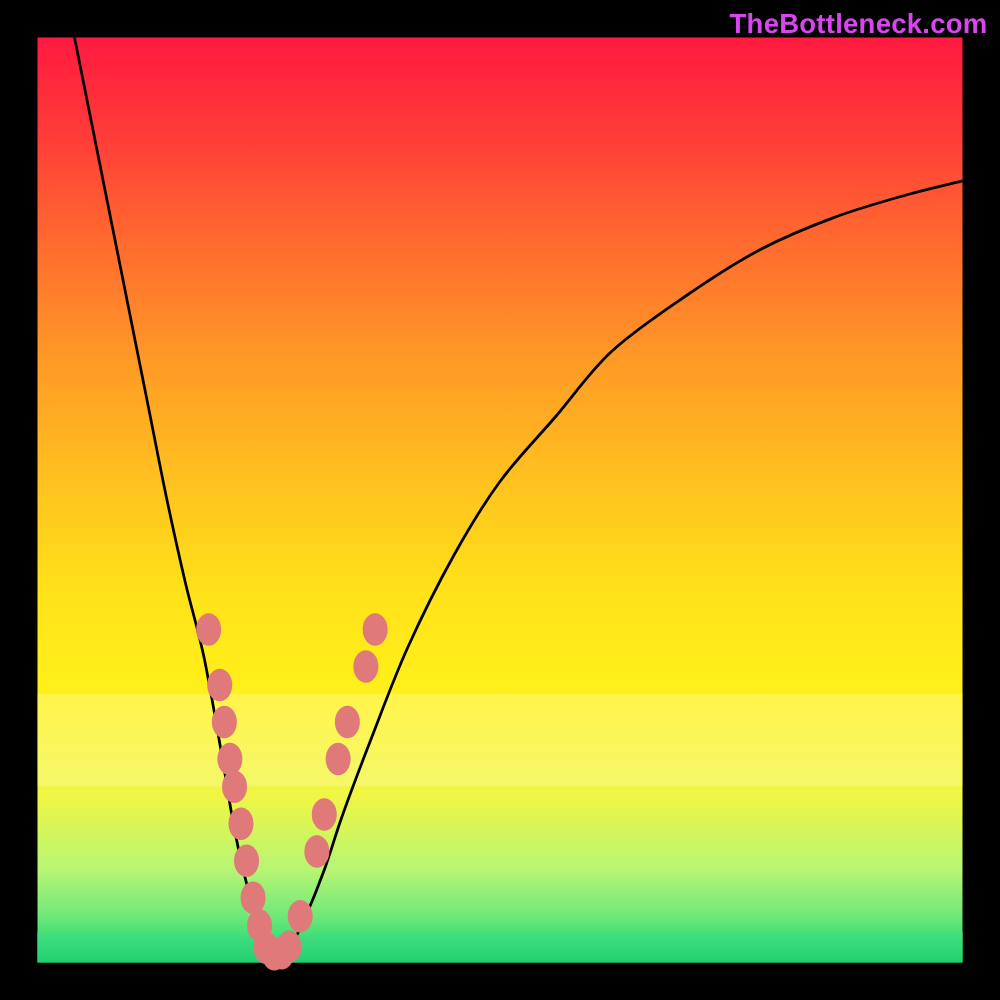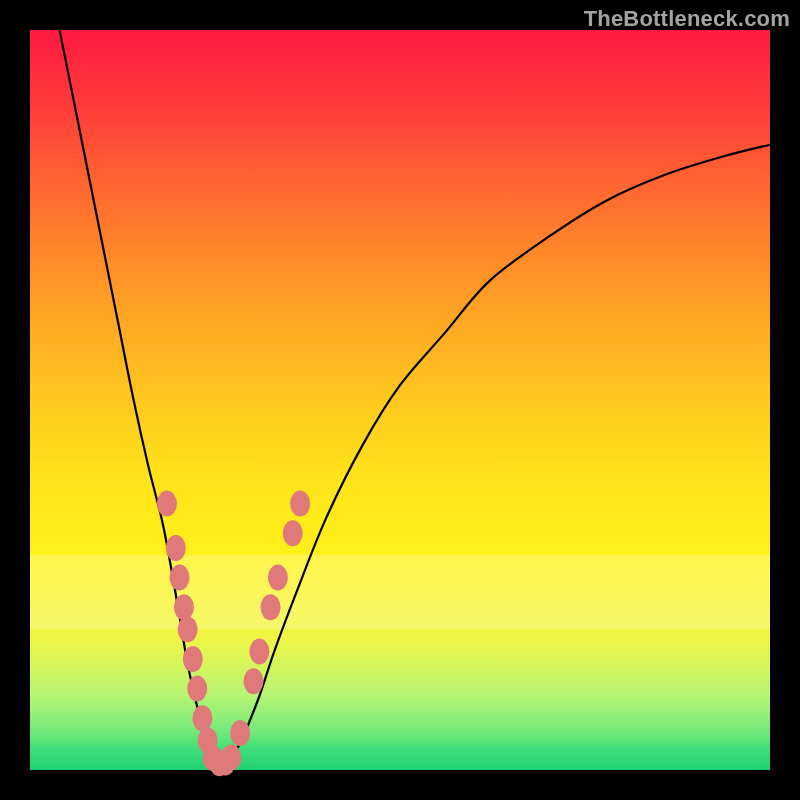--- a/index.html
+++ b/index.html
@@ -50,21 +50,21 @@
     position: absolute;
     left: 0; right: 0;
     bottom: 0;
     height: 3.2%;
     background: linear-gradient(to bottom, #45e080 0%, #1fd070 100%);
   }
   .watermark {
     position: absolute;
     top: 6px;
     right: 10px;
-    color: #a3a3a3;
+    color: #d946ef;
     font-size: 22px;
     font-weight: 600;
     letter-spacing: 0.2px;
     user-select: none;
   }
   svg.curve {
     position: absolute;
     left: 0; top: 0;
     width: 100%;
     height: 100%;

